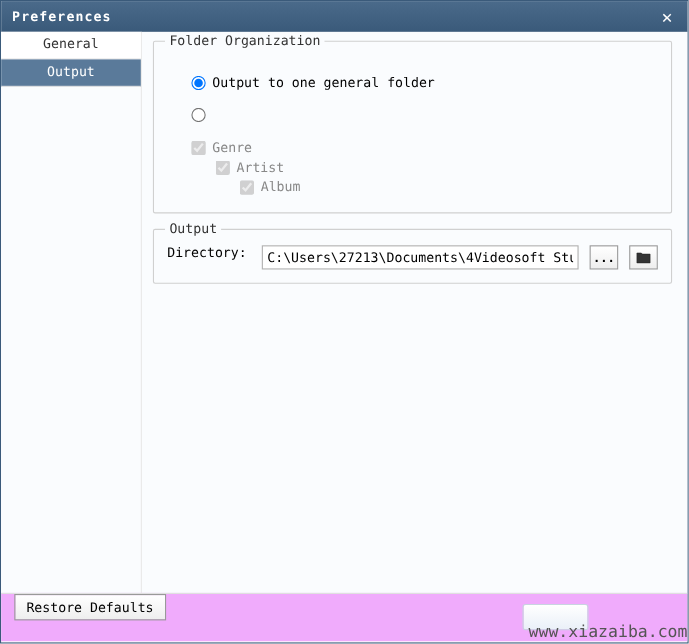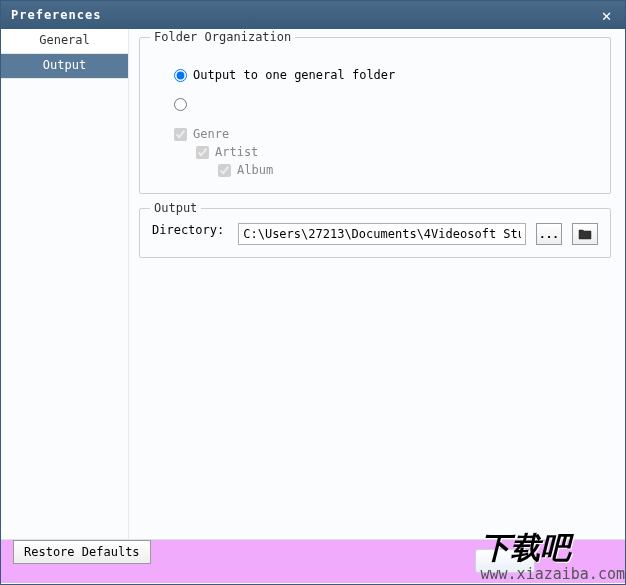--- a/index.html
+++ b/index.html
@@ -229,16 +229,15 @@
 
   </div>
 </div>
 
 <div class="footer">
   <button class="restore-btn">
     <span>Restore Defaults</span>
   </button>
   <div class="ghost-btn"></div>
   <div class="watermark">
-    <div class="big">下载吧</div>
     <div class="url">www.xiazaiba.com</div>
   </div>
 </div>
 
 </body></html>

